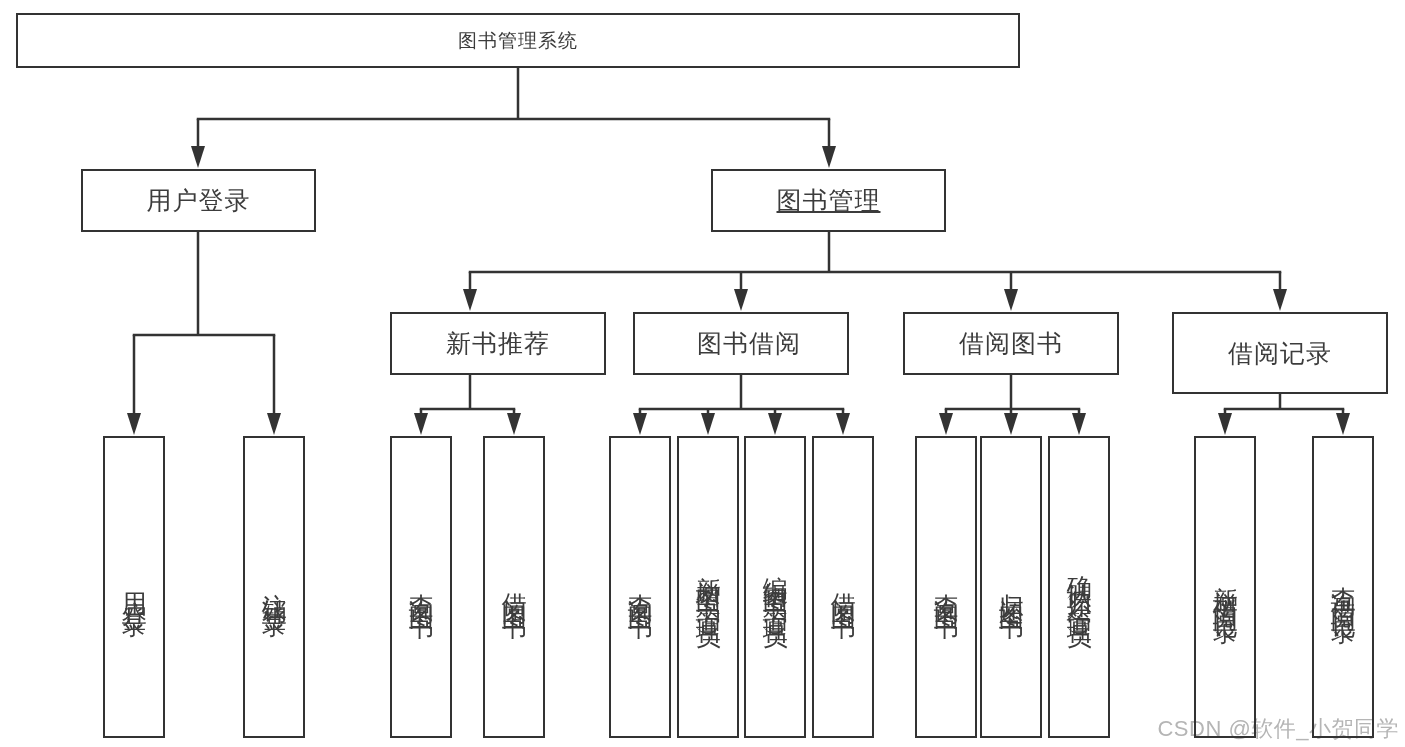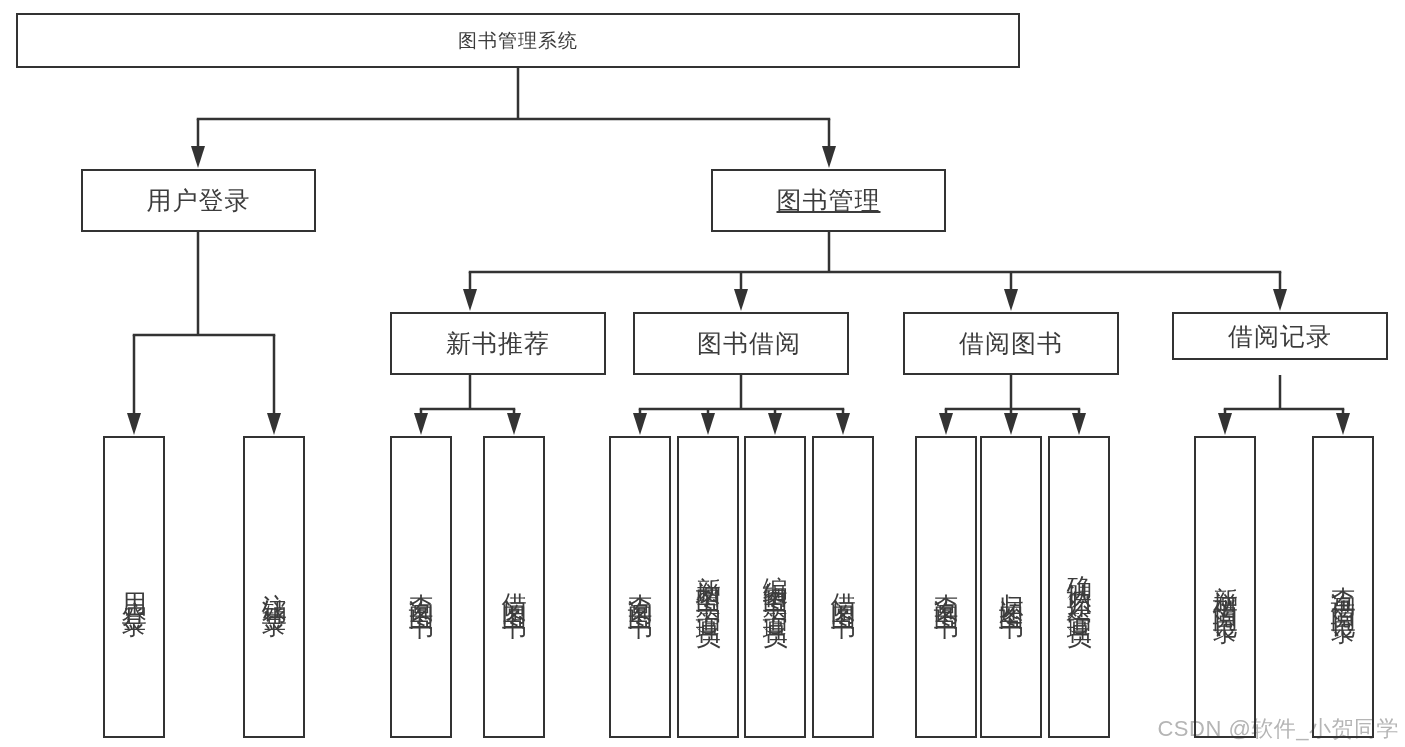--- a/index.html
+++ b/index.html
@@ -25,21 +25,21 @@
     color:#3c3c3c;
   }
 
   
   #b-root {left:16px;  top:13px;  width:1004px;height:55px; font-size:19px;}
   #b-l2a  {left:81px;  top:169px; width:235px; height:63px;}
   #b-l2b  {left:711px; top:169px; width:235px; height:63px;text-decoration:underline;}
   #b-l3a  {left:362px; top:312px; width:216px; height:63px;margin-left:28px;}
   #b-l3b  {left:633px; top:312px; width:216px; height:63px;padding-left:16px;}
   #b-l3c  {left:903px; top:312px; width:216px; height:63px;}
-  #b-l3d  {left:1172px;top:312px; width:216px; height:48px;}
+  #b-l3d  {left:1172px;top:312px; width:216px; height:82px;}
   .leaf   {top:436px;width:62px;height:302px;}
   #b-leaf1 {left:103px;} #b-leaf2 {left:243px;}
   #b-leaf3 {left:390px;} #b-leaf4 {left:483px;}
   #b-leaf5 {left:609px;} #b-leaf6 {left:677px;}
   #b-leaf7 {left:744px;} #b-leaf8 {left:812px;}
   #b-leaf9 {left:915px;} #b-leaf10{left:980px;} #b-leaf11{left:1048px;}
   #b-leaf12{left:1194px;} #b-leaf13{left:1312px;}
 
   #watermark{
     position:absolute;right:6px;bottom:3px;z-index:3;

